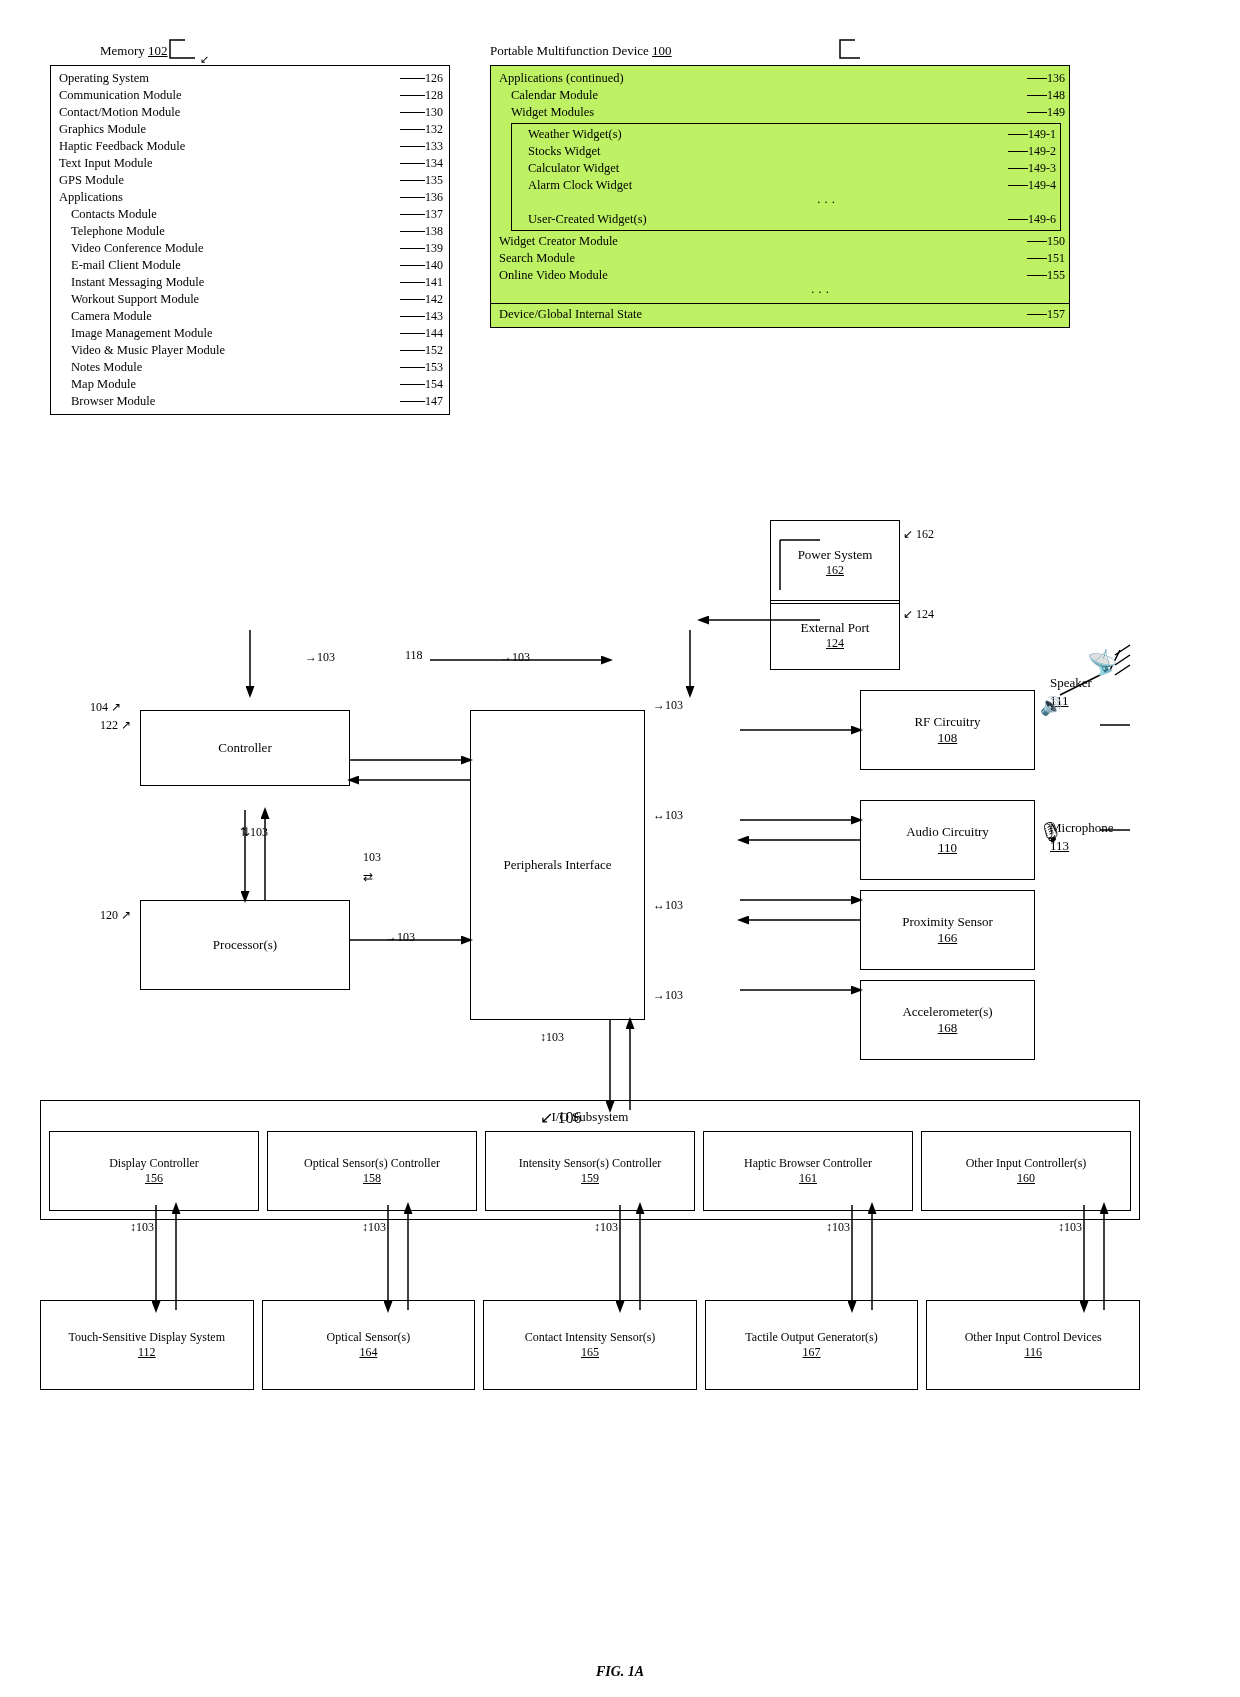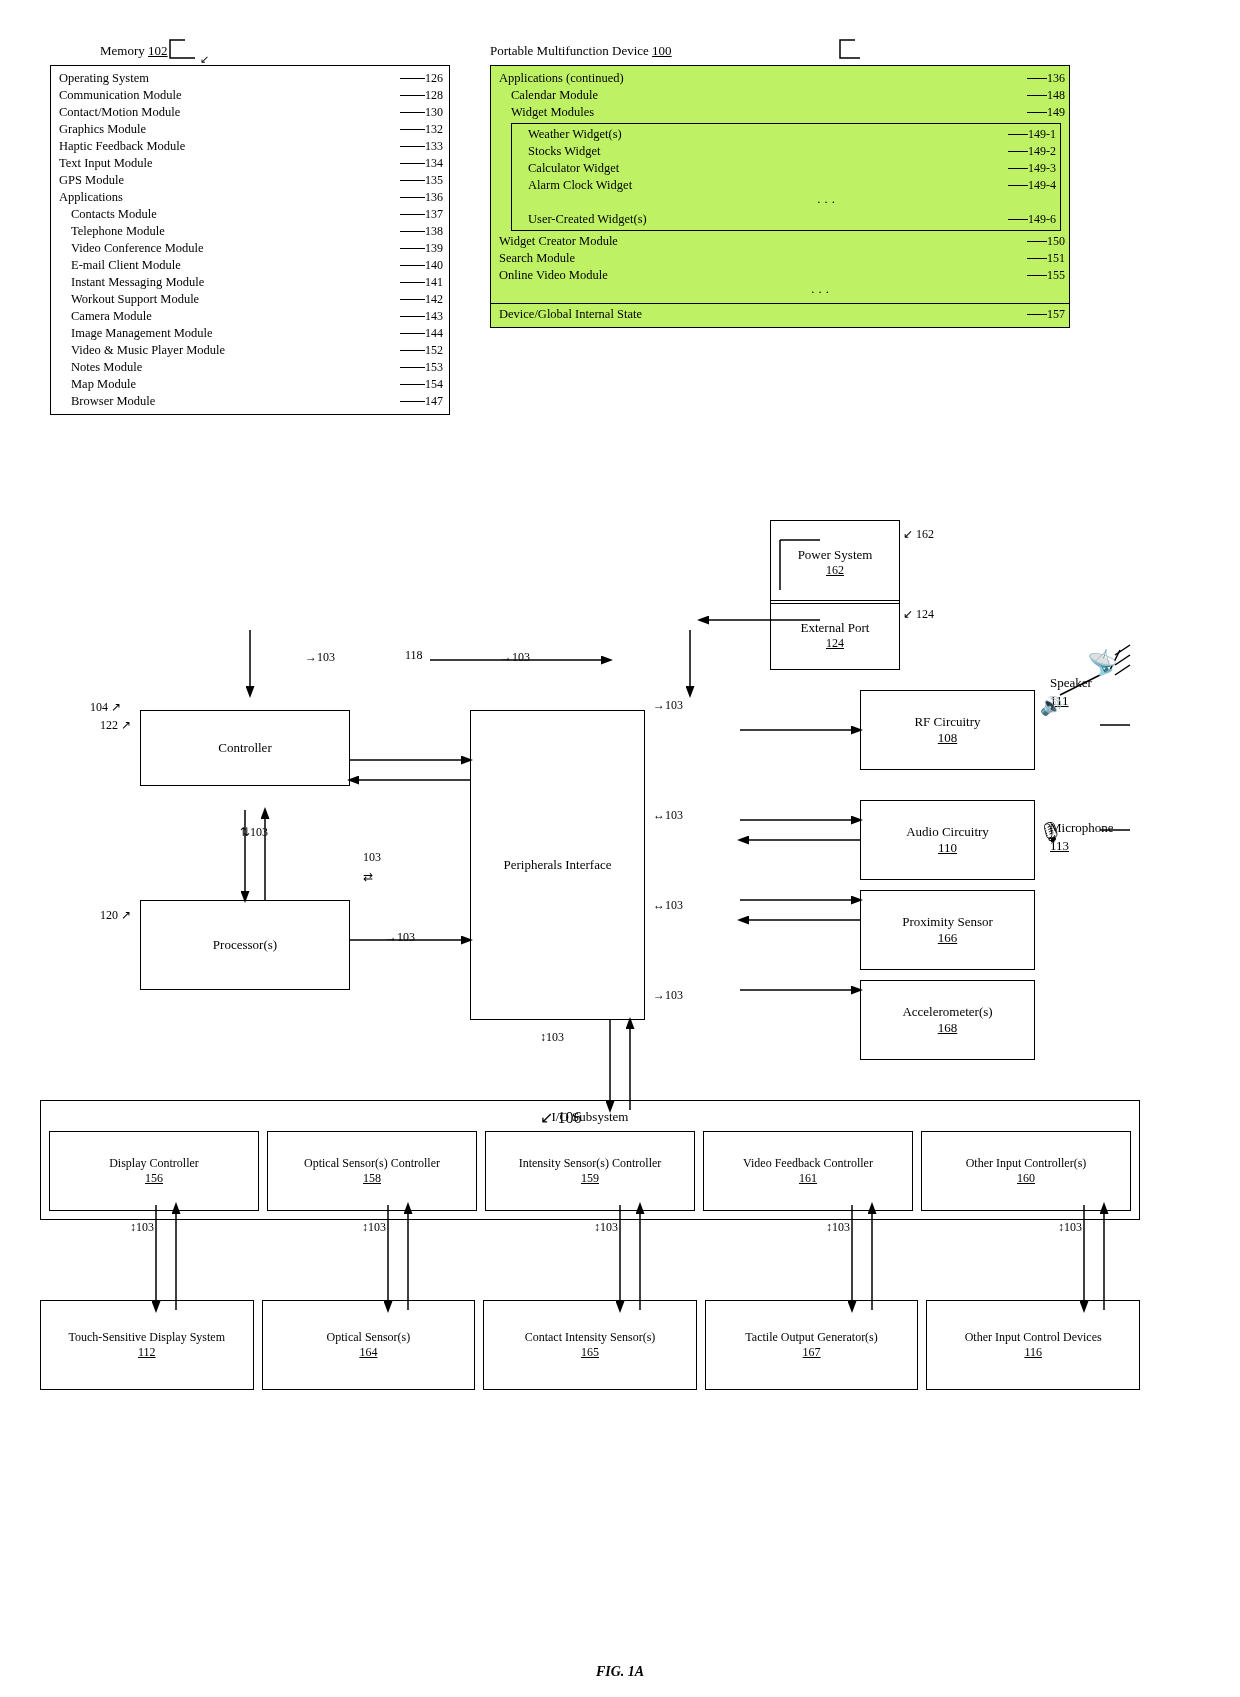--- a/index.html
+++ b/index.html
@@ -525,21 +525,21 @@
 
         <div class="io-cell">
           <div>
             <div>Intensity Sensor(s) Controller</div>
             <div><span class="uline">159</span></div>
           </div>
         </div>
 
         <div class="io-cell">
           <div>
-            <div>Video Feedback Controller</div>
+            <div>Haptic Browser Controller</div>
             <div><span class="uline">161</span></div>
           </div>
         </div>
 
         <div class="io-cell">
           <div>
             <div>Other Input Controller(s)</div>
             <div><span class="uline">160</span></div>
           </div>
         </div>

